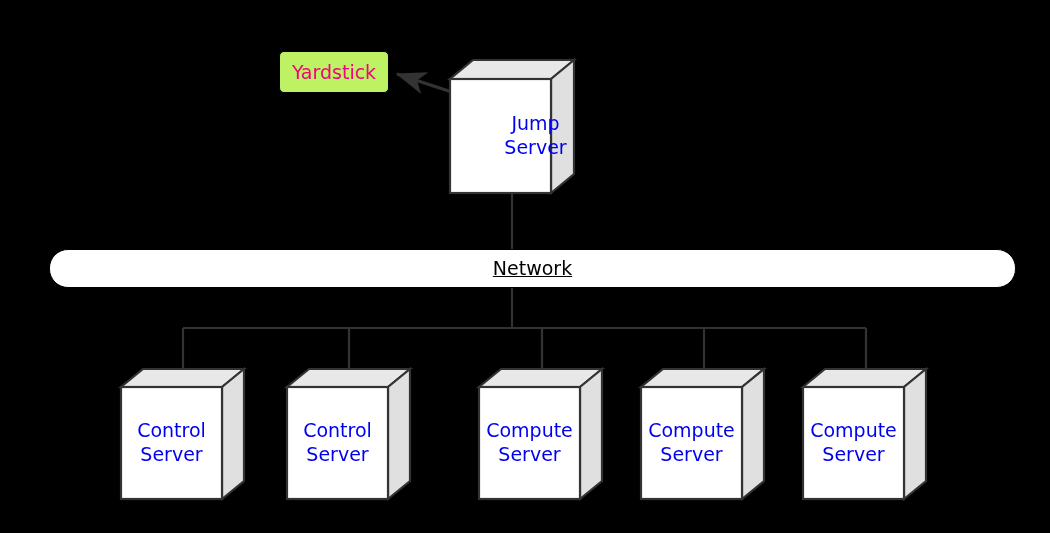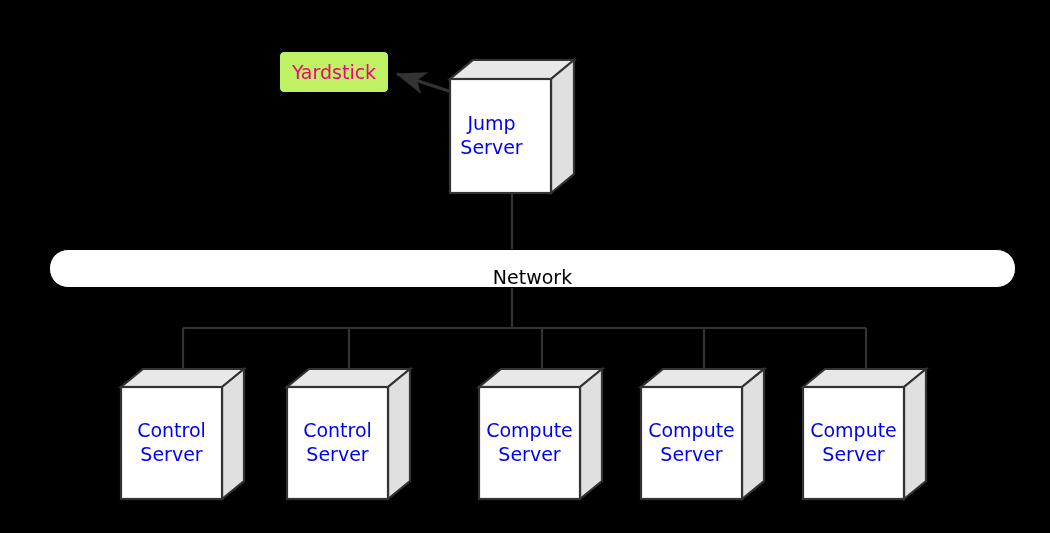--- a/index.html
+++ b/index.html
@@ -40,22 +40,23 @@
     white-space: nowrap;
   }
   
   .network-bar {
     position: absolute;
     background: #ffffff;
     border: 1.6px solid #000000;
     border-radius: 19px;
     box-sizing: border-box;
     display: flex;
-    align-items: flex-end;
+    align-items: center;
     justify-content: center;
+    text-decoration: underline;
   }
   .network-bar-text {
     font-size: 19px;
     color: #000000;
     line-height: 1;
     white-space: nowrap;
   }
   
   .cube {
     position: absolute;
@@ -108,21 +109,21 @@
   <div class="label-box" style="left:279px; top:51px; width:110px; height:42px;">
     <span class="label-box-text">Yardstick</span>
   </div>
 
   <div class="cube" style="left:448px; top:58px; width:128px; height:138px;">
     <svg width="128" height="138" viewBox="0 0 128 138">
       <polygon points="2,21 25,2 126,2 103,21" fill="#e8e8e8" stroke="#333333" stroke-width="2.2" stroke-linejoin="miter"></polygon>
       <polygon points="103,21 126,2 126,116 103,135" fill="#e0e0e0" stroke="#333333" stroke-width="2.2" stroke-linejoin="miter"></polygon>
       <rect x="2" y="21" width="101" height="114" fill="#ffffff" stroke="#333333" stroke-width="2.2"></rect>
     </svg>
-    <div class="cube-label" style="left:2px; top:54px; width:83px;">
+    <div class="cube-label" style="left:2px; top:54px; width:83px;padding-left:44px;">
       <div>Jump</div>
       <div>Server</div>
     </div>
   </div>
 
   <div class="network-bar" style="left:49px; top:249px; width:967px; height:39px;">
     <span class="network-bar-text">Network</span>
   </div>
 
   <div class="cube" style="left:119px; top:367px; width:128px; height:135px;">

